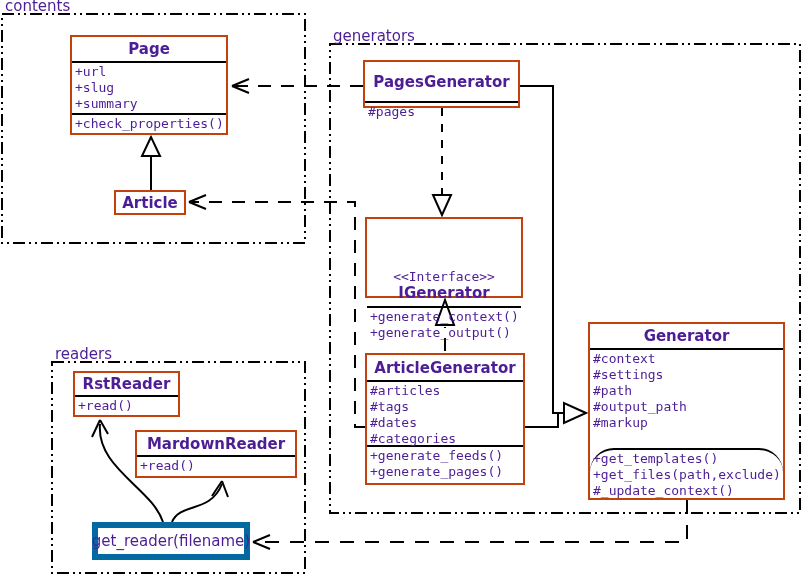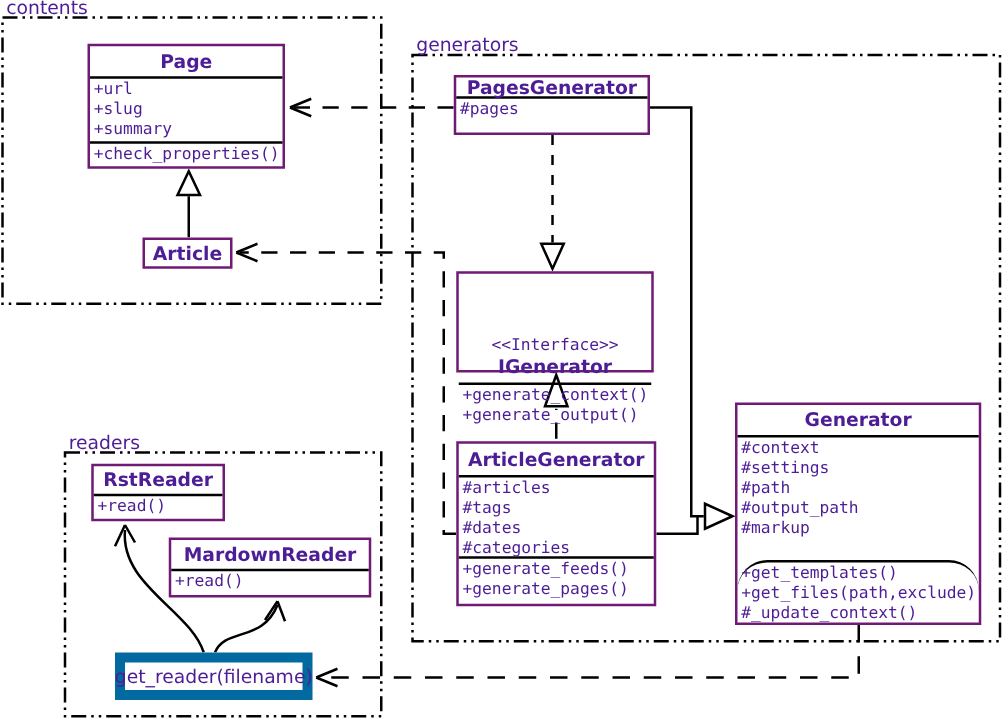--- a/index.html
+++ b/index.html
@@ -1,28 +1,28 @@
 <!DOCTYPE html>
 <html><head>
 <meta charset="utf-8">
 <style>
   html,body{margin:0;padding:0;background:#fff;}
   #diagram{position:relative;width:803px;height:579px;background:#fff;overflow:hidden;
            font-family:"DejaVu Sans",sans-serif;color:#4c1d95;}
   #wires{position:absolute;left:0;top:0;z-index:0;}
   .pkg-label{position:absolute;z-index:2;font-size:15px;line-height:15px;white-space:nowrap;}
-  .uml-class{position:absolute;z-index:1;background:#fff;border:2px solid #701a75;box-sizing:border-box;}
+  .uml-class{position:absolute;z-index:1;background:#fff;border:2px solid #c2410c;box-sizing:border-box;}
   .uml-title{font-weight:bold;font-size:15px;text-align:center;white-space:nowrap;
              display:flex;flex-direction:column;justify-content:center;box-sizing:border-box;}
   .stereo{font-family:"DejaVu Sans Mono",monospace;font-weight:normal;font-size:13px;line-height:15px;}
   .tname{line-height:19px;}
   .uml-section{border-top:2px solid #000;box-sizing:border-box;
                font-family:"DejaVu Sans Mono",monospace;font-size:13px;line-height:16px;
                padding:1px 2px 0 3px;white-space:nowrap;overflow:visible;}
-  .uml-node{position:absolute;z-index:1;background:#fff;border:8px solid #0369a1;box-sizing:border-box;
+  .uml-node{position:absolute;z-index:1;background:#fff;border:6px solid #0369a1;box-sizing:border-box;
             font-size:15px;text-align:center;display:flex;align-items:center;justify-content:center;
             white-space:nowrap;}
 </style>
 </head>
 <body>
 
 <div id="diagram">
 
   <svg id="wires" width="803" height="579" viewBox="0 0 803 579">
     <g stroke="#000" stroke-width="2" fill="none">
@@ -75,21 +75,21 @@
     <div class="uml-section" style="height:20px;">
       <div>+check_properties()</div>
     </div>
   </div>
 
   <div class="uml-class" style="left:114px;top:190px;width:72px;height:25px;">
     <div class="uml-title" style="height:21px;">Article</div>
   </div>
 
   <div class="uml-class" style="left:363px;top:60px;width:157px;height:48px;">
-    <div class="uml-title" style="height:15px;">PagesGenerator</div>
+    <div class="uml-title" style="height:39px;">PagesGenerator</div>
     <div class="uml-section" style="height:19px;">
       <div>#pages</div>
     </div>
   </div>
 
   <div class="uml-class" style="left:365px;top:217px;width:158px;height:81px;">
     <div class="uml-title" style="height:41px;margin-top:46px;">
       <div class="stereo">&lt;&lt;Interface&gt;&gt;</div>
       <div class="tname">IGenerator</div>
     </div>

